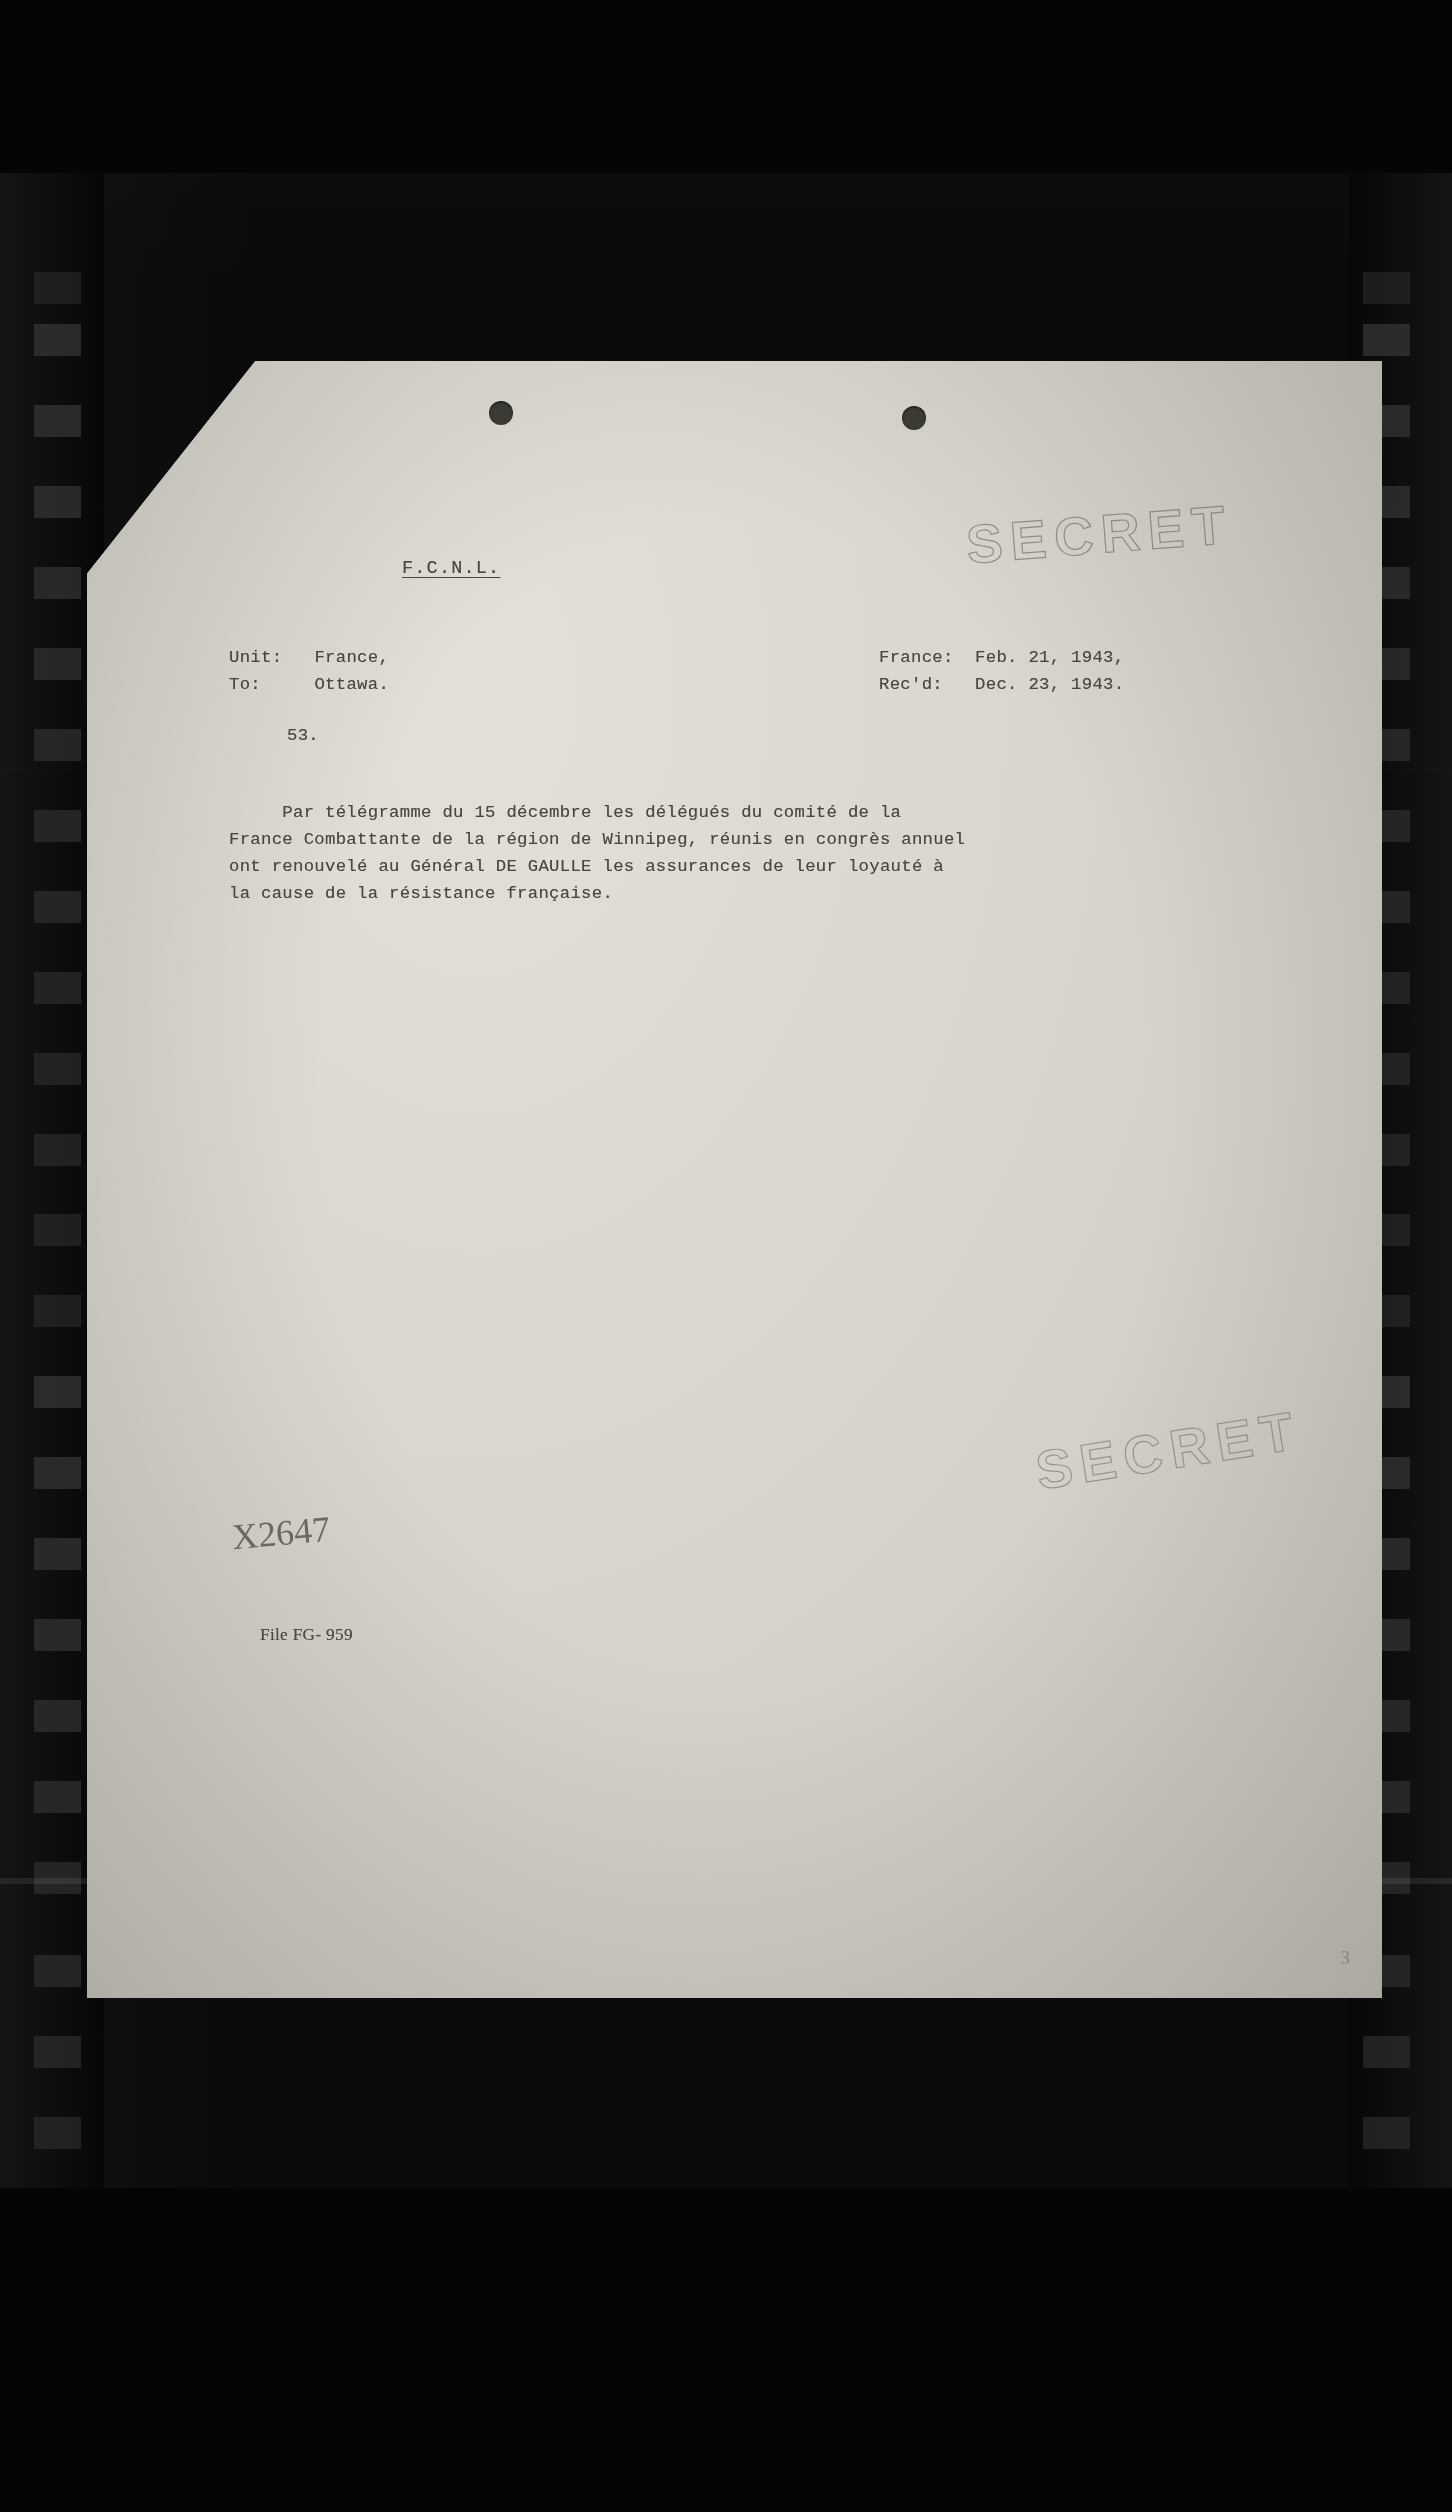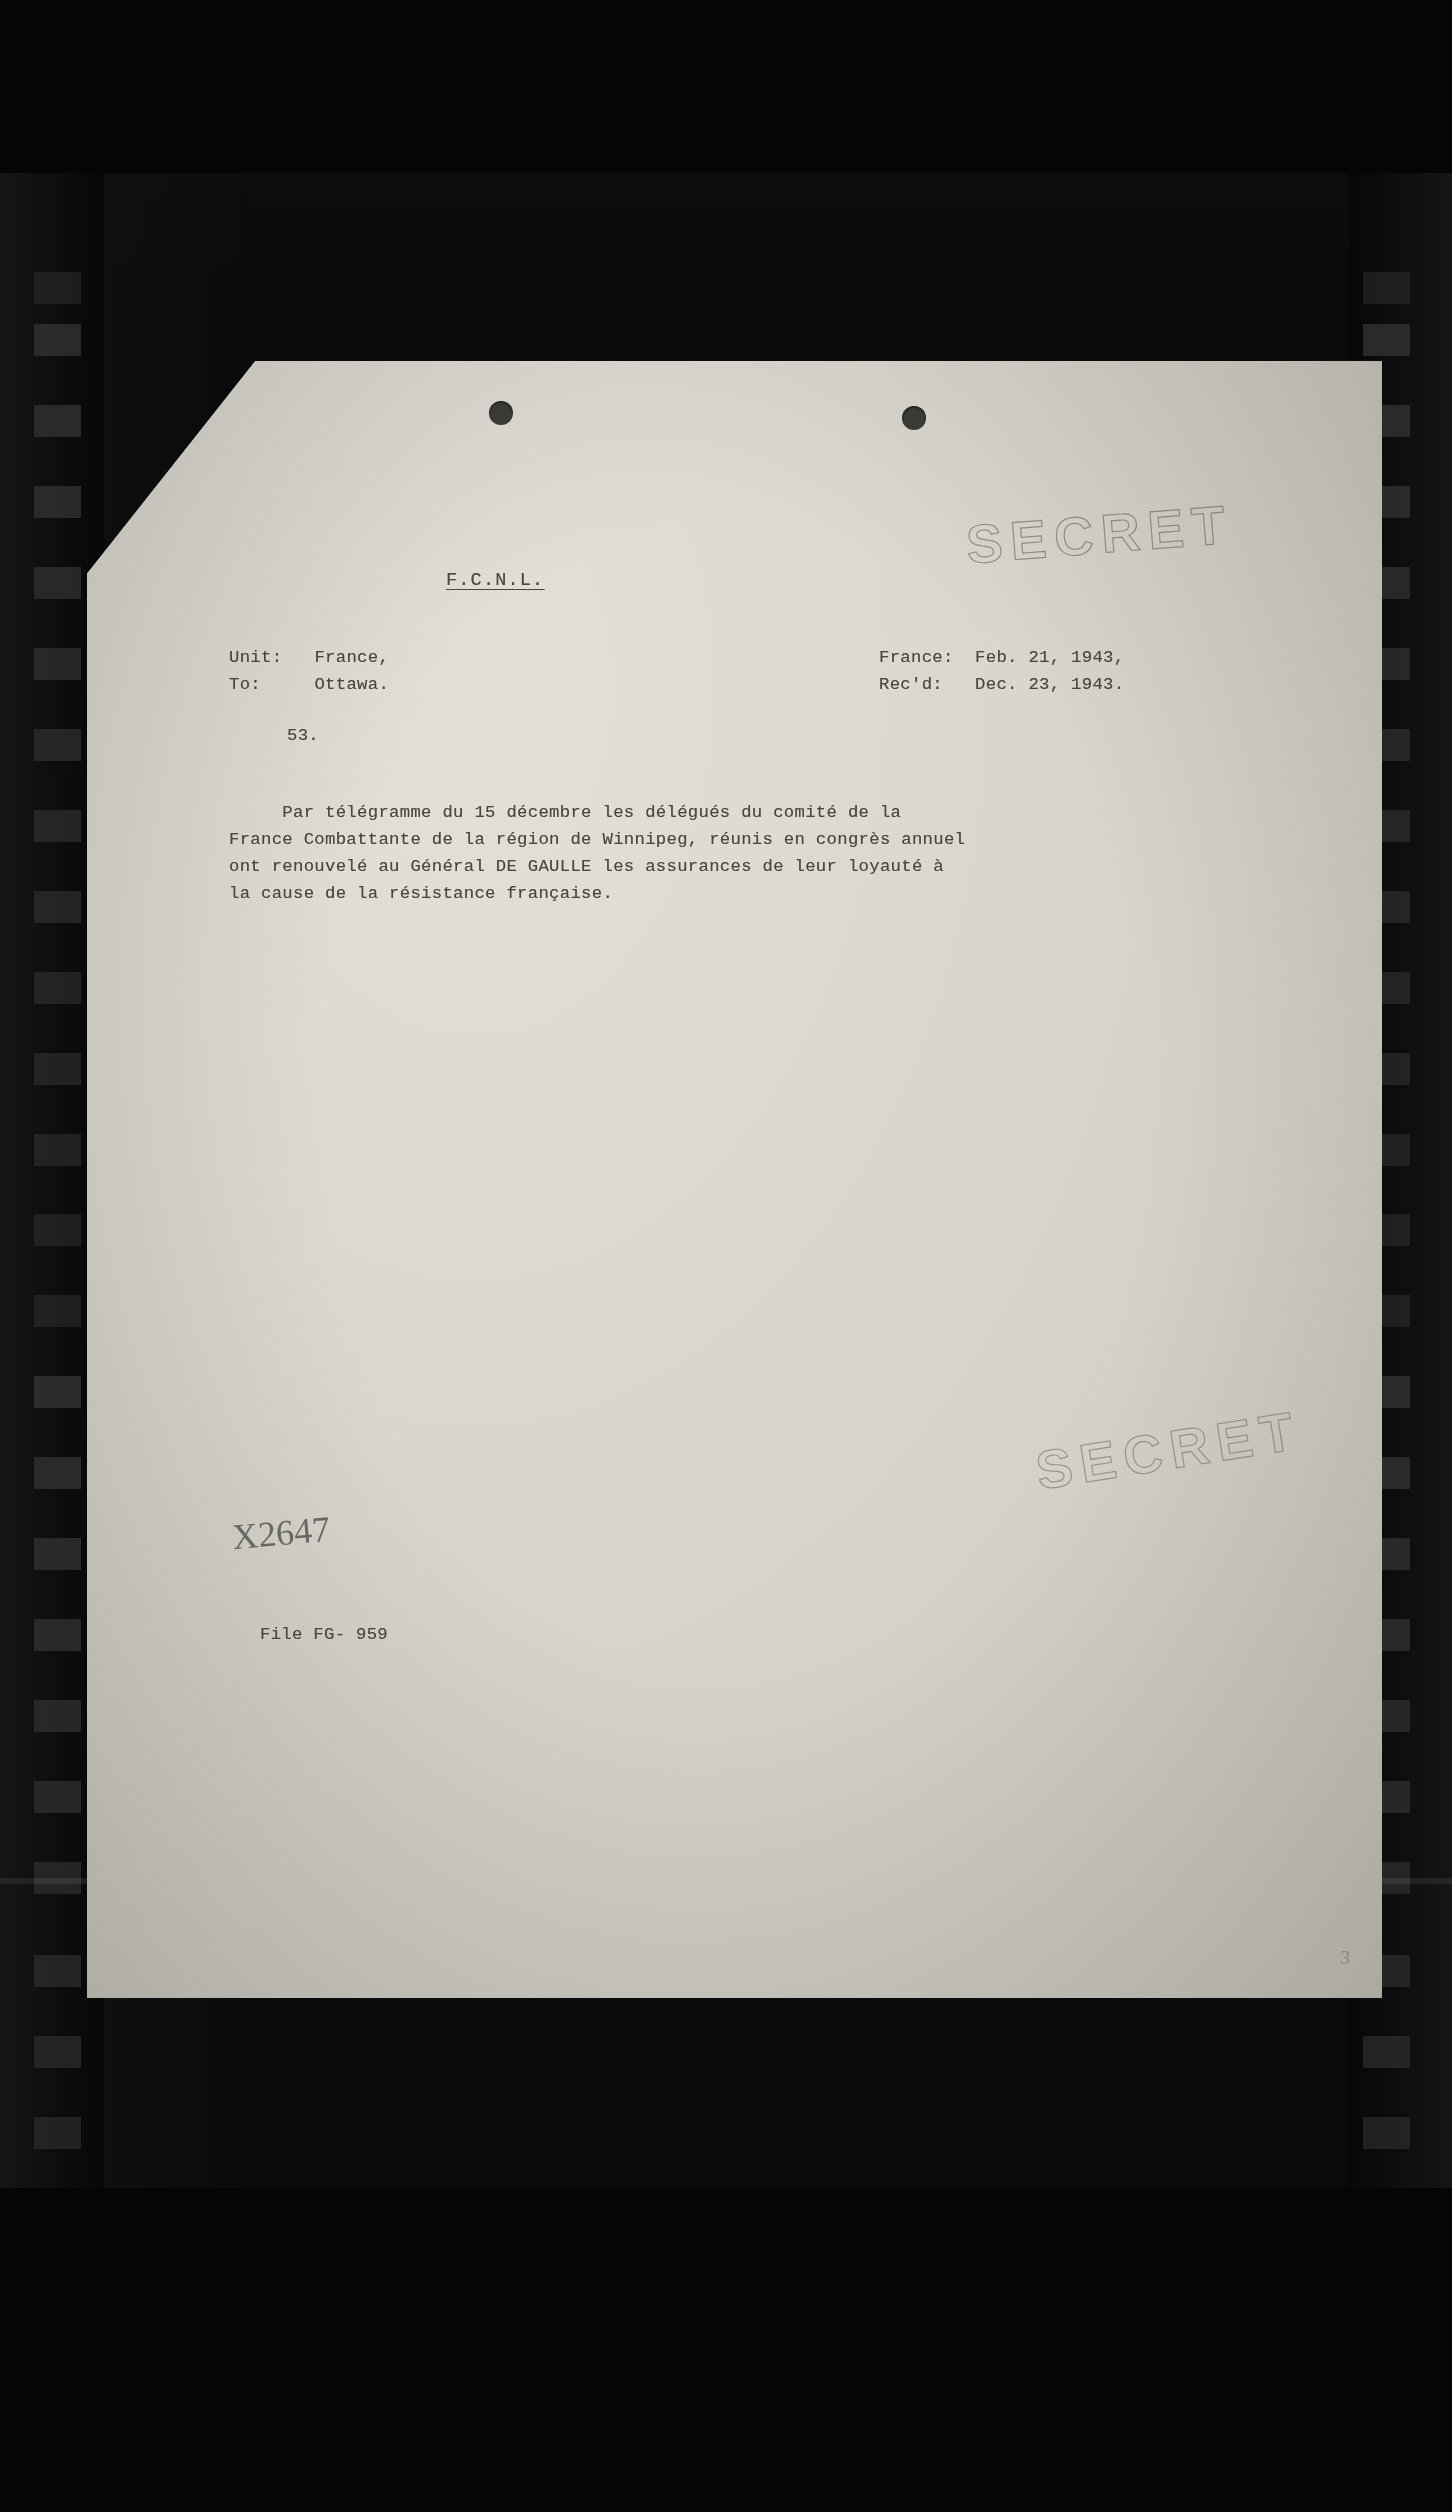--- a/index.html
+++ b/index.html
@@ -112,26 +112,25 @@
     font-size: 17.3px;
     line-height: 27px;
   }
   .tw-head {
     font-size: 18px;
     line-height: 28px;
   }
 
   #doc-heading {
     left: 315px;
-    top: 206px;
+    top: 194px;
     font-size: 18.5px;
     letter-spacing: 1.2px;
     text-decoration: underline;
     text-underline-offset: 4px;
-    margin-left: 44px;
   }
 
   #from-block { left: 142px; top: 283px; }
   #dated-block { left: 792px; top: 283px; }
   #message-number { left: 200px; top: 361px; }
 
   #paragraph-1 { left: 142px; top: 402px; margin-top: 36px; }
   #paragraph-2 { left: 142px; top: 509px; }
 
   #secret-top {
@@ -169,20 +168,21 @@
     font-size: 36px;
     color: #50504c;
     transform: rotate(-5deg);
     opacity: 0.8;
   }
 
   #file-reference {
     left: 173px;
     top: 1264px;
     font-size: 17.3px;
+    font-family: Liberation Serif, serif;
   }
 
   #examination-stamp {
     left: 763px;
     top: 1209px;
     font-size: 17px;
     line-height: 24px;
   }
 
   #page-number-corner {

